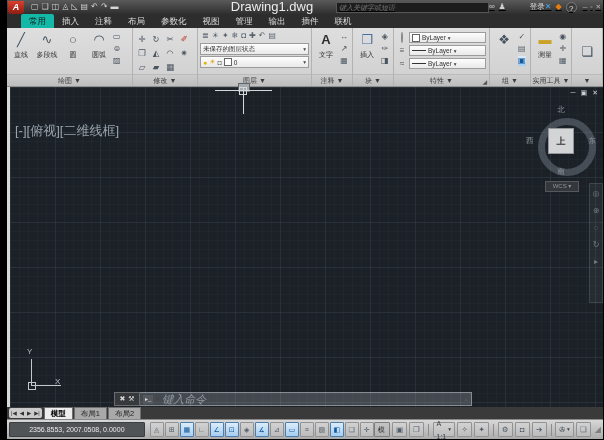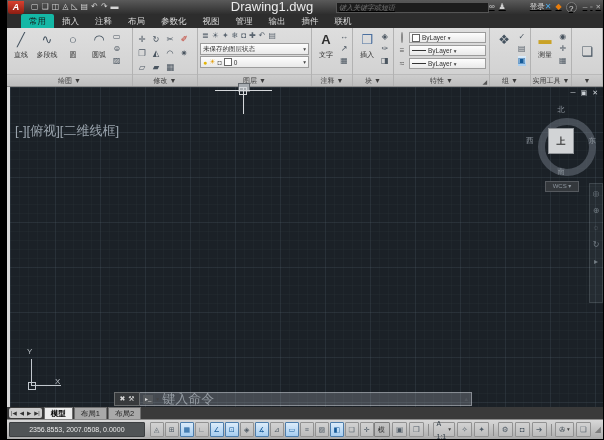--- a/index.html
+++ b/index.html
@@ -97,21 +97,21 @@
   .ucs-origin{position:absolute;left:16px;top:33px;width:6px;height:6px;border:1px solid #c2c8ce;}
   .ucs-y{position:absolute;left:15px;top:-2px;color:#b8bec4;font-size:8px;}
   .ucs-x{position:absolute;left:43px;top:28px;color:#b8bec4;font-size:8px;}
   .cmdbar{position:absolute;left:104px;bottom:1px;width:358px;height:14px;display:flex;}
   .cmd-left{width:24px;background:rgba(58,60,62,0.9);border:1px solid rgba(120,122,124,0.8);
     display:flex;align-items:center;justify-content:center;gap:3px;}
   .cmd-left span{color:#d8d8d8;font-size:7px;}
   .cmd-body{flex:1;background:rgba(190,196,202,0.25);border:1px solid rgba(235,240,245,0.4);border-left:none;
     display:flex;align-items:center;gap:3px;padding:0 3px;}
   .cmd-chip{background:#55595d;color:#ddd;font-size:6px;padding:0 2px;line-height:9px;}
-  .cmd-placeholder{flex:1;color:#939aa1;font-size:13px;}
+  .cmd-placeholder{flex:1;color:#939aa1;font-size:11px;font-style:italic;}
   .cmd-expand{color:#50565c;font-size:7px;}
   
   .layoutbar{height:12px;background:#3a3a3a;display:flex;align-items:center;gap:2px;padding-left:2px;}
   .lnav{display:flex;background:#cbcbcb;border-radius:2px;height:10px;align-items:center;padding:0 2px;gap:3px;}
   .lnav span{font-size:5.5px;color:#333;}
   .ltab{font-size:7.5px;padding:0 6px;height:11px;line-height:11px;background:#a9a9a9;color:#222;
     border:1px solid #6e6e6e;border-bottom:none;}
   .ltab.active{background:#ededed;color:#000;font-weight:bold;}
   
   .statusbar{height:20px;background:linear-gradient(#d8d8d8,#ababab);border-top:1px solid #8a8a8a;

